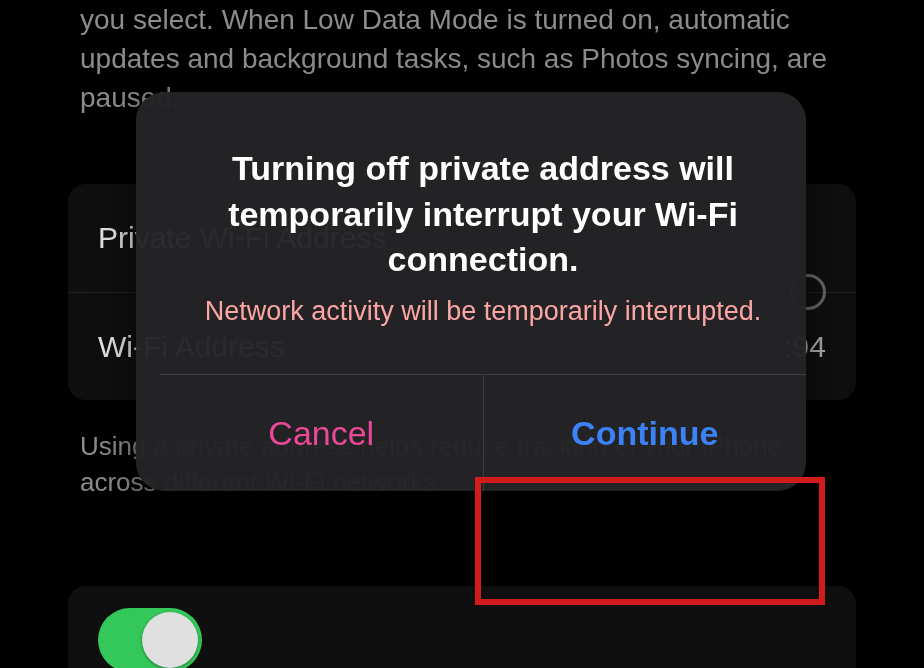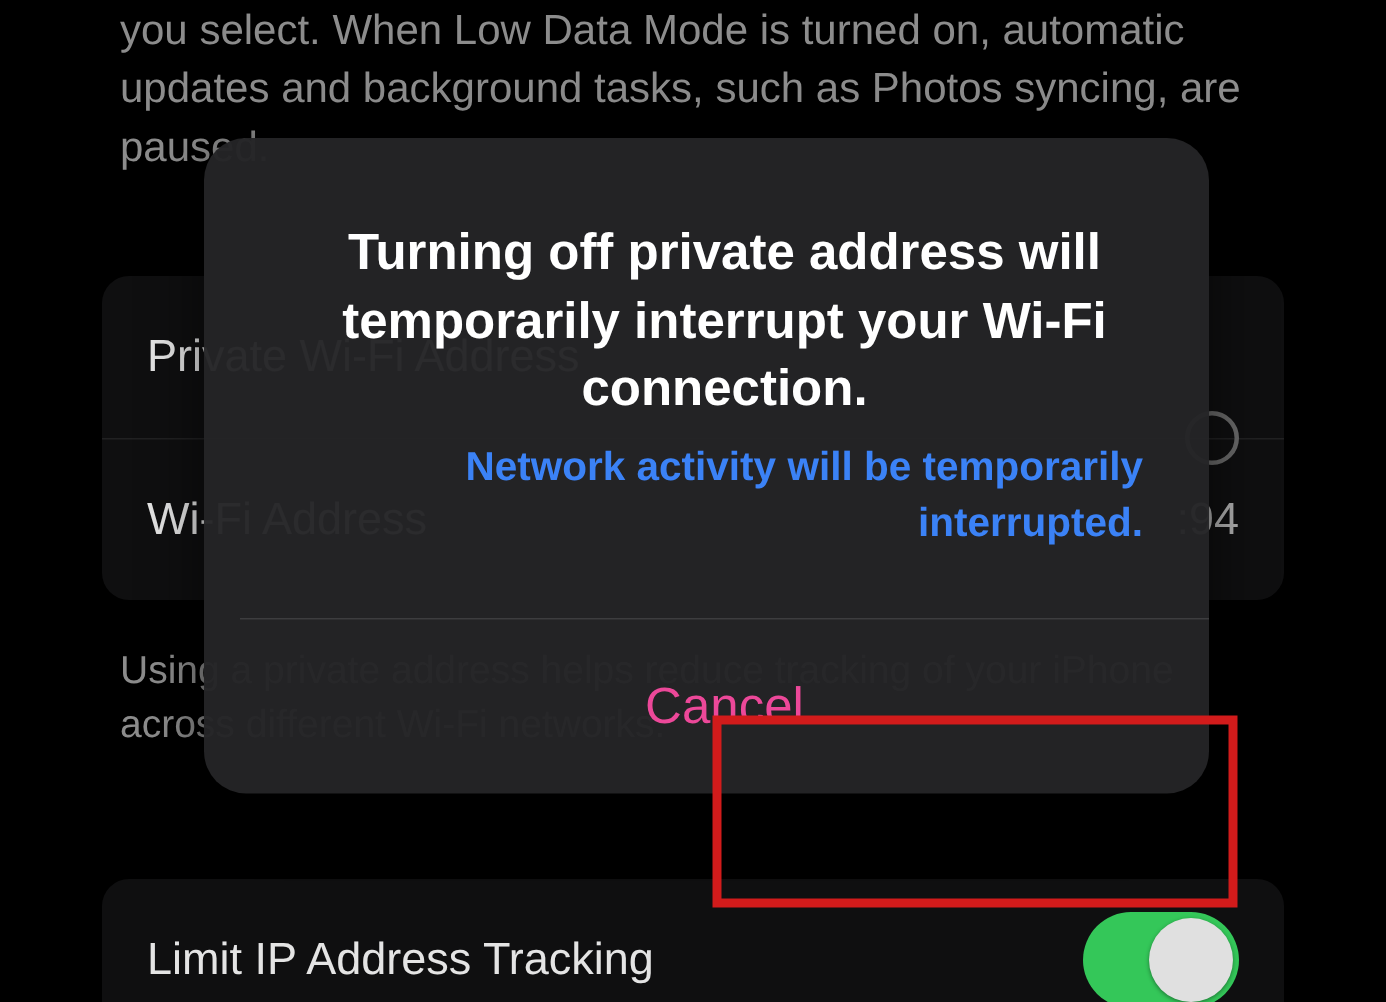--- a/index.html
+++ b/index.html
@@ -103,25 +103,24 @@
       text-align: center;
     }
     .alert-title {
       font-size: 34px;
       font-weight: 700;
       color: #fff;
       line-height: 1.34;
     }
     .alert-message {
       font-size: 27px;
-      font-weight: 700;
-      color: #3b82f6;
+      font-weight: 400;
+      color: #fca5a5;
       line-height: 1.4;
       margin-top: 10px;
-      text-align: right;
     }
     .alert-buttons {
       display: flex;
       border-top: 1px solid rgba(255,255,255,0.12);
     }
     .alert-button {
       flex: 1;
       height: 116px;
       display: flex;
       align-items: center;
@@ -159,30 +158,30 @@
   <div class="row">
     <span class="row-label">Wi-Fi Address</span>
     <span class="row-value">:94</span>
   </div>
 </div>
 
 <p class="footer-text">Using a private address helps reduce tracking of your iPhone across different Wi-Fi networks.</p>
 
 <div class="section bottom">
   <div class="row">
-    <span class="row-label">Limit IP Address Tracking</span>
     <div class="toggle">
       <div class="knob"></div>
     </div>
   </div>
 </div>
 
 <div class="alert">
   <div class="alert-content">
     <div class="alert-title">Turning off private address will temporarily interrupt your Wi-Fi connection.</div>
     <div class="alert-message">Network activity will be temporarily interrupted.</div>
   </div>
   <div class="alert-buttons">
     <div class="alert-button">Cancel</div>
+    <div class="alert-button primary">Continue</div>
   </div>
 </div>
 
 <div class="highlight"></div>
 
 </body></html>

